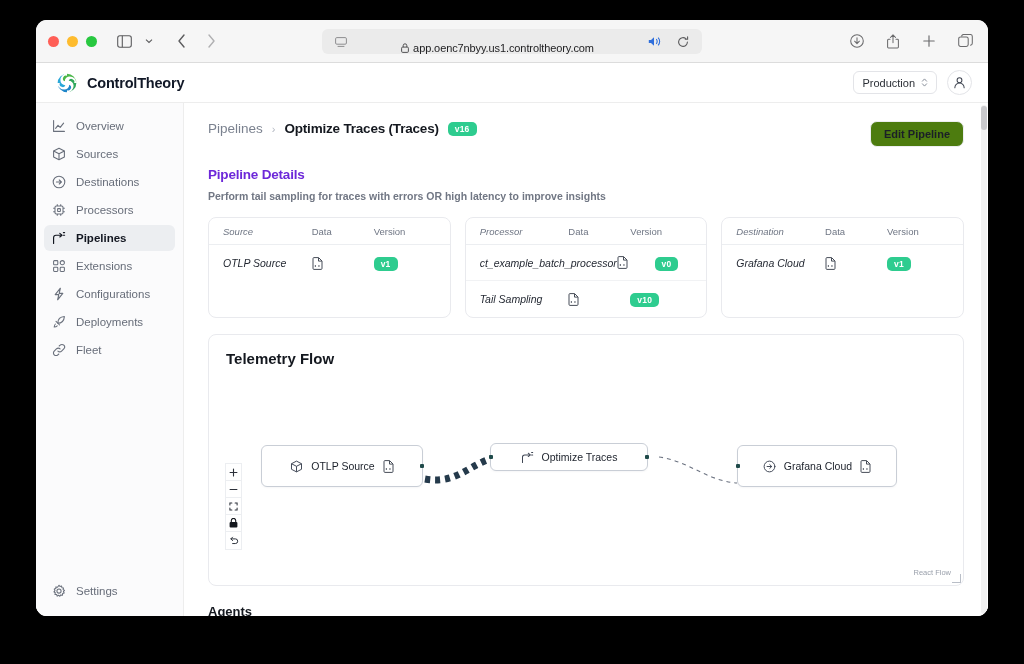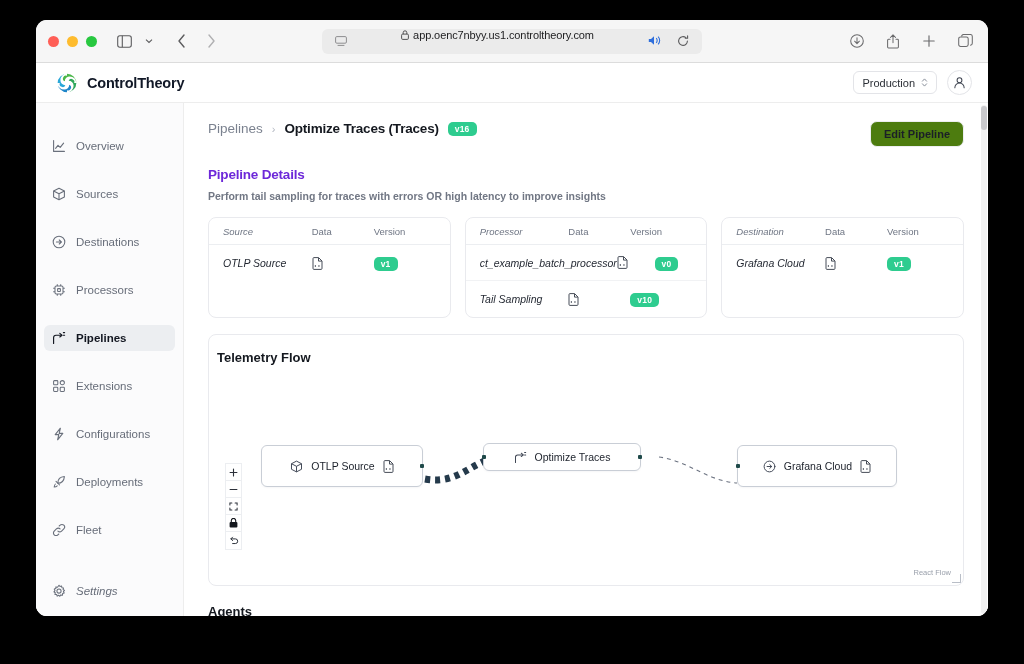--- a/index.html
+++ b/index.html
@@ -45,21 +45,21 @@
     height: 24px; min-width: 22px; color: #5c5c5e;
   }
   .sidebar-toggle { display: flex; align-items: center; gap: 3px; margin-right: 10px; }
   .navs { display: flex; gap: 8px; margin-right: 8px; }
   .urlbar {
     position: absolute;
     left: 50%; transform: translateX(-50%);
     width: 380px; height: 25px;
     background: #ebebeb;
     border-radius: 6px;
-    display: flex; align-items: flex-start;
+    display: flex; align-items: flex-end;
     padding: 0 8px;
     gap: 20px;
   }
   .urlbar .url-text {
     flex: 1; text-align: center;
     font-size: 11px; color: #1d1d1f;
     letter-spacing: -0.1px;
     display: flex; align-items: center; justify-content: center; gap: 4px;
   }
   .url-right { display: flex; align-items: center; gap: 7px; }
@@ -99,27 +99,26 @@
     border-right: 1px solid #ededed;
     padding: 10px 8px 0 8px;
     display: flex; flex-direction: column;
   }
   .nav-item {
     display: flex; align-items: center; gap: 10px;
     height: 26px; padding: 0 8px;
     border-radius: 6px;
     font-size: 11.5px; color: #676d79;
     margin-bottom: 2px;
-    margin-top: 20px;
   }
   .nav-item.active { background: #eceef1; color: #121620; font-weight: bold; }
   .nav-ico { width: 14px; height: 14px; display: flex; align-items: center; justify-content: center; color: #6a707c; flex: none; }
   .nav-item.active .nav-ico { color: #121620; }
   .nav-spacer { flex: 1; }
-  .nav-bottom { padding-bottom: 10px; font-style: italic; }
+  .nav-bottom { padding-bottom: 10px; }
 
   
   .mainwrap { flex: 1; position: relative; min-width: 0; background:#fff; }
   .main {
     position: absolute; inset: 0;
     overflow: hidden;
     padding: 18px 24px 0 24px;
   }
   .scrolltrack {
     position: absolute; right: 1px; top: 2px; bottom: 2px;
@@ -183,22 +182,22 @@
 
   
   .flowcard {
     margin-top: 16px;
     border: 1px solid #e9eaee; border-radius: 8px;
     height: 252px;
     position: relative; background: #fff;
     overflow: hidden;
   }
   .flow-title {
-    position: absolute; left: 8px; top: 15px;
-    font-size: 13px; font-weight: bold; color: #14181f;
+    position: absolute; left: 17px; top: 15px;
+    font-size: 15px; font-weight: bold; color: #14181f;
   }
   .flow-attr {
     position: absolute; right: 12px; bottom: 8px;
     font-size: 7.5px; color: #9aa0ab;
   }
   .flow-resize {
     position: absolute; right: 2px; bottom: 2px;
     width: 9px; height: 9px;
     border-right: 1.5px solid #b9bec7;
     border-bottom: 1.5px solid #b9bec7;
@@ -231,21 +230,21 @@
   .node .n-ico { color: #4c5costume; }
   .handle {
     position: absolute; width: 4px; height: 4px;
     background: #1f4a4a; border-radius: 1px; top: 50%;
     margin-top: -2px;
   }
   .handle.l { left: -2px; }
   .handle.r { right: -2px; }
 
   .node-source { left: 52px; top: 110px; width: 162px; height: 42px; }
-  .node-proc   { left: 274px; top: 108px; width: 158px; height: 28px; }
+  .node-proc   { left: 281px; top: 108px; width: 158px; height: 28px; }
   .node-dest   { left: 528px; top: 110px; width: 160px; height: 42px; }
 
   .agents-title { font-size: 13px; font-weight: bold; color: #14181f; margin-top: 18px; }
   svg { display: block; }
 </style>
 </head>
 <body>
 
 <div class="desktop">
 <div class="browser">

